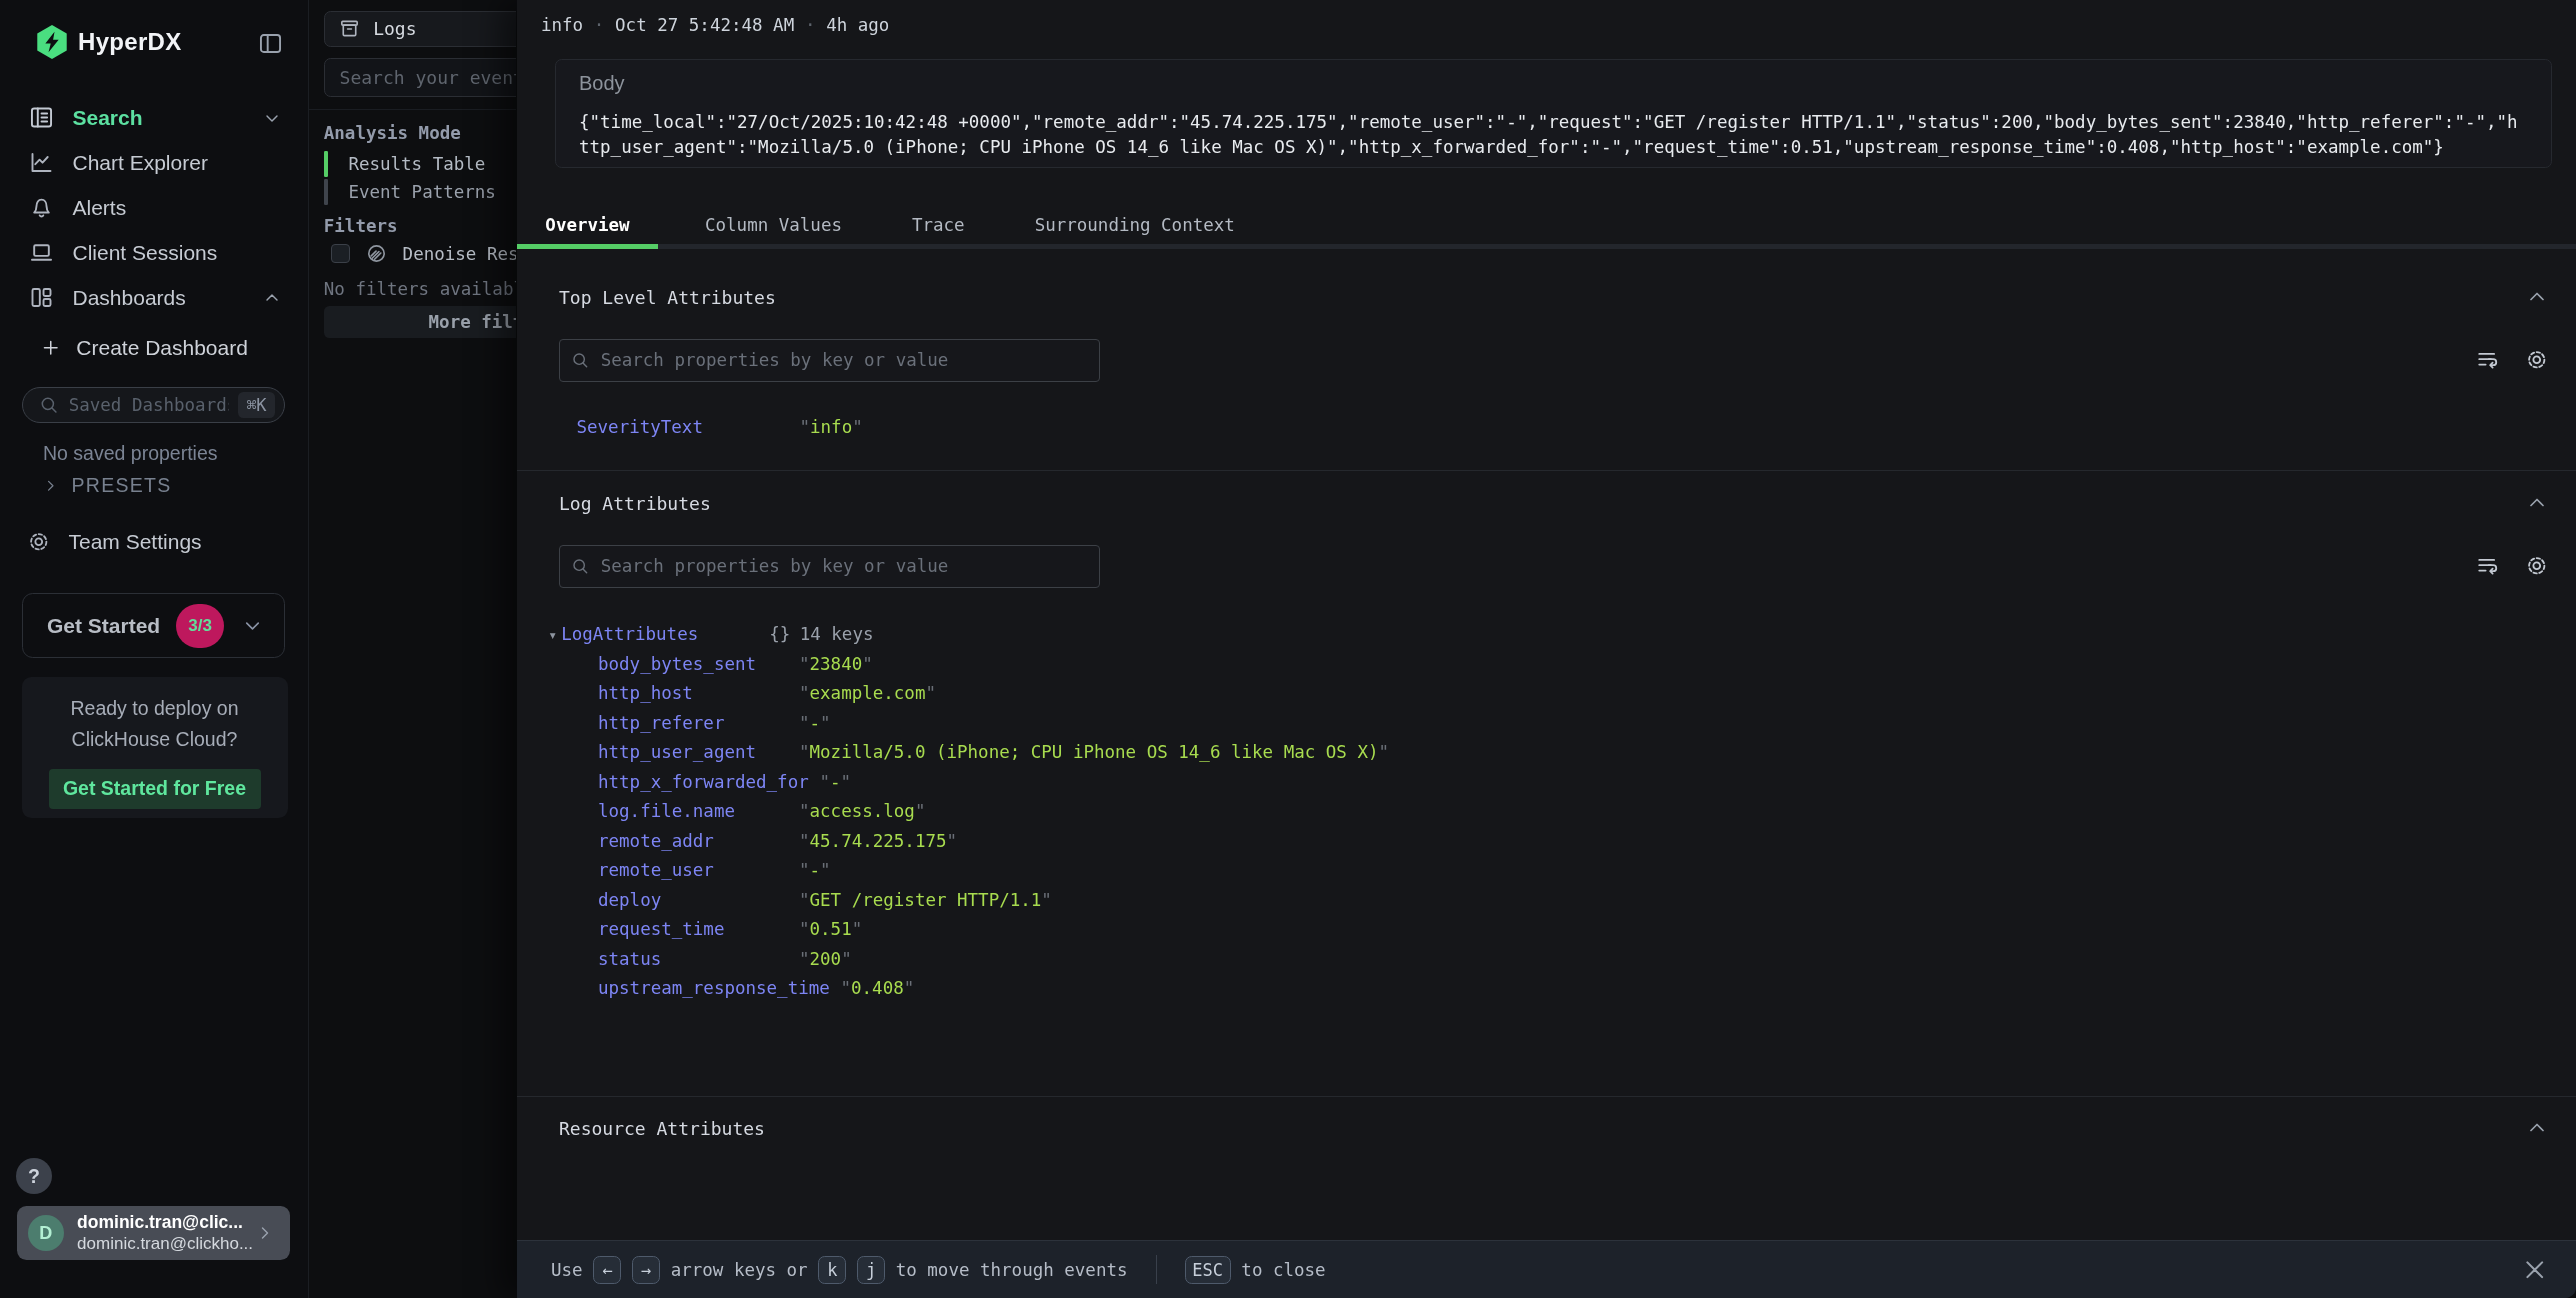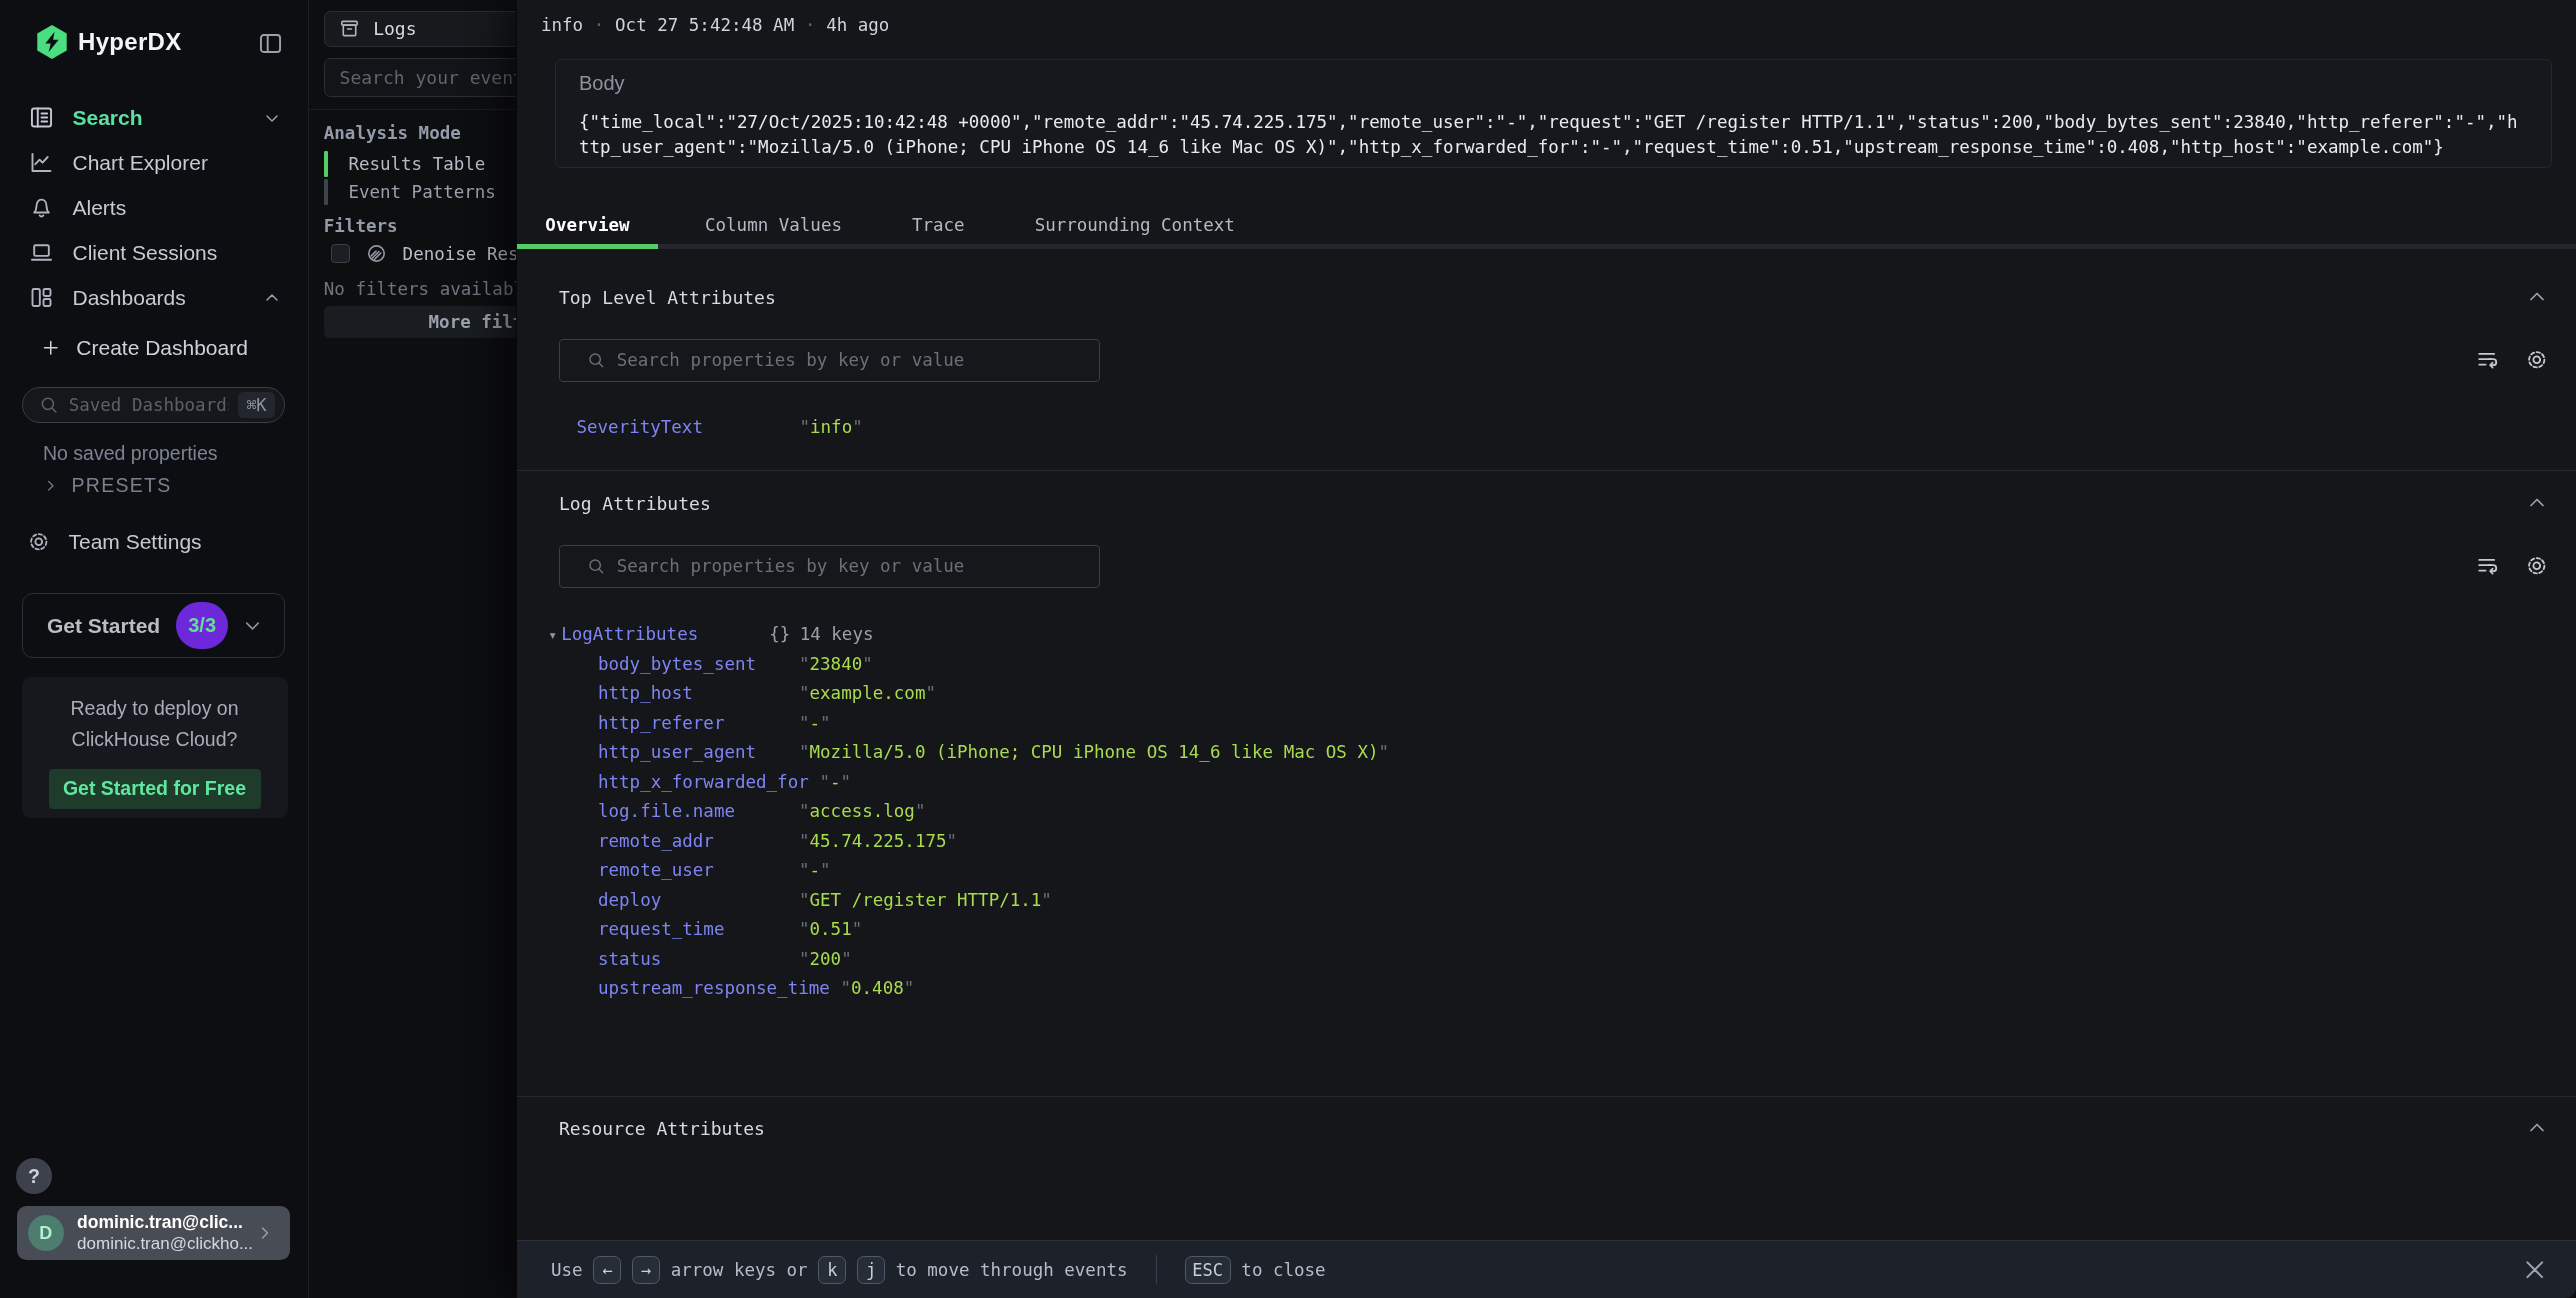--- a/index.html
+++ b/index.html
@@ -35,22 +35,22 @@
     background:#15171b;display:flex;align-items:center;padding:0 9.4px 0 14.8px;gap:9.4px;color:#59616c}
   .saved-pill .ph{font-size:17.5px;color:#59616c;flex:1;white-space:nowrap;overflow:hidden}
   .kbd-badge{background:#23262c;color:#8b93a1;border-radius:5.4px;font-size:17px;padding:3.4px 8px}
   .no-saved{position:absolute;left:43px;top:442px;font-family:"Liberation Sans",sans-serif;font-size:19.5px;color:#7b8494}
   .presets-row{position:absolute;left:42px;top:474px;display:flex;align-items:center;gap:12px;color:#78818f;cursor:pointer}
   .presets-row .plabel{font-family:"Liberation Sans",sans-serif;font-size:19.5px;letter-spacing:1.3px}
   .team-row{position:absolute;left:25.5px;top:529px;display:flex;align-items:center;gap:17.5px;color:#c6cbd3;cursor:pointer}
   .gs-card{position:absolute;left:22px;top:593px;width:263px;height:65px;border:0.7px solid #2b2f36;border-radius:10.7px;
     display:flex;align-items:center;padding:0 20px 0 24px;cursor:pointer}
   .gs-label{font-family:"Liberation Sans",sans-serif;font-weight:bold;font-size:21px;color:#b8bdc5}
-  .gs-badge{margin-left:16px;background:#6d28d9;color:#63dd9a;font-family:"Liberation Sans",sans-serif;font-weight:bold;
-    font-size:20px;border-radius:671px;padding:12px 12px}
+  .gs-badge{margin-left:16px;background:#be185d;color:#63dd9a;font-family:"Liberation Sans",sans-serif;font-weight:bold;
+    font-size:17px;border-radius:671px;padding:12px 12px}
   .gs-chev{margin-left:auto;color:#8a93a6}
   .promo-card{position:absolute;left:21.5px;top:677px;width:266px;height:141px;background:#16181d;border-radius:9.4px;text-align:center}
   .promo-l1{margin-top:20px;font-family:"Liberation Sans",sans-serif;font-size:19.5px;color:#a7adb8}
   .promo-l2{margin-top:8px;font-family:"Liberation Sans",sans-serif;font-size:19.5px;color:#a7adb8}
   .promo-btn{margin:17.5px auto 0;width:212px;height:40px;background:#1e3b2c;border-radius:4px;border:none;cursor:pointer;
     display:flex;align-items:center;justify-content:center;font-family:"Liberation Sans",sans-serif;font-weight:bold;font-size:19.5px;color:#5fe79e}
   .help-circle{position:absolute;left:16px;top:1158px;width:36px;height:36px;border-radius:50%;background:#3c414b;
     display:flex;align-items:center;justify-content:center;font-family:"Liberation Sans",sans-serif;font-weight:bold;font-size:19.5px;color:#cdd3dc;cursor:pointer}
   .user-pill{position:absolute;left:17px;top:1206px;width:273px;height:54px;background:#484c55;border-radius:9.4px;
     display:flex;align-items:center;padding:0 14.8px 0 10.7px;gap:13.4px;cursor:pointer}
@@ -106,21 +106,21 @@
   #sec-log{top:470px;height:626px;border-top:0.7px solid #25282d}
   #sec-res{top:1096px;height:60px;border-top:0.7px solid #25282d}
   .sec-head{display:flex;align-items:center}
   #sec-top .sec-head{margin-top:35px}
   #sec-log .sec-head{margin-top:20px}
   #sec-res .sec-head{margin-top:19px}
   .sec-title{font-size:18px;color:#d6dae2}
   .sec-collapse{margin-left:auto;color:#9aa2ae;cursor:pointer}
   .attr-toolbar{display:flex;align-items:center;margin-top:29.5px}
   .attr-search{width:541px;height:43px;border:0.7px solid #3c4046;border-radius:4px;background:#16171b;
-    display:flex;align-items:center;gap:10.7px;padding:0 26px;color:#6a707a}
+    display:flex;align-items:center;gap:10.7px;padding:0 10px;color:#6a707a}
   .attr-search .ph{font-size:17.5px;white-space:nowrap;overflow:hidden}
   .toolbar-icons{margin-left:auto;display:flex;align-items:center;gap:23px;color:#c3c9d2}
   .tool-btn{cursor:pointer}
   .kv{display:flex;align-items:center;height:29.5px;font-size:17.5px}
   .kv .k{min-width:201px;padding-right:10.7px;color:var(--key);cursor:pointer}
   .kv .v{color:var(--val);white-space:nowrap}
   .kv .v::before,.kv .v::after{content:'"';color:var(--qcol)}
   .toprow{margin-top:31px;padding-left:17.5px}
   .toprow .k{min-width:223px}
   .root-row{margin-top:32px;margin-left:-10.7px;display:flex;align-items:center;height:29.5px;font-size:17.5px}

